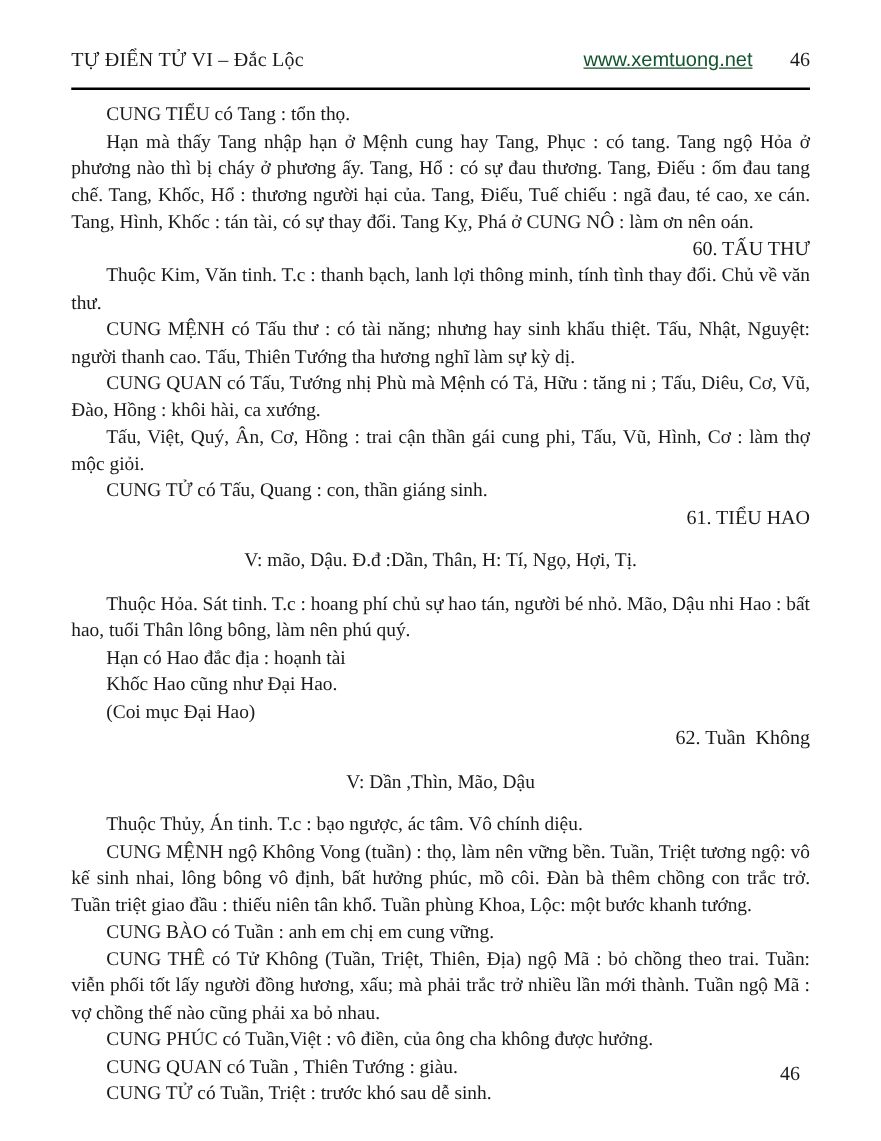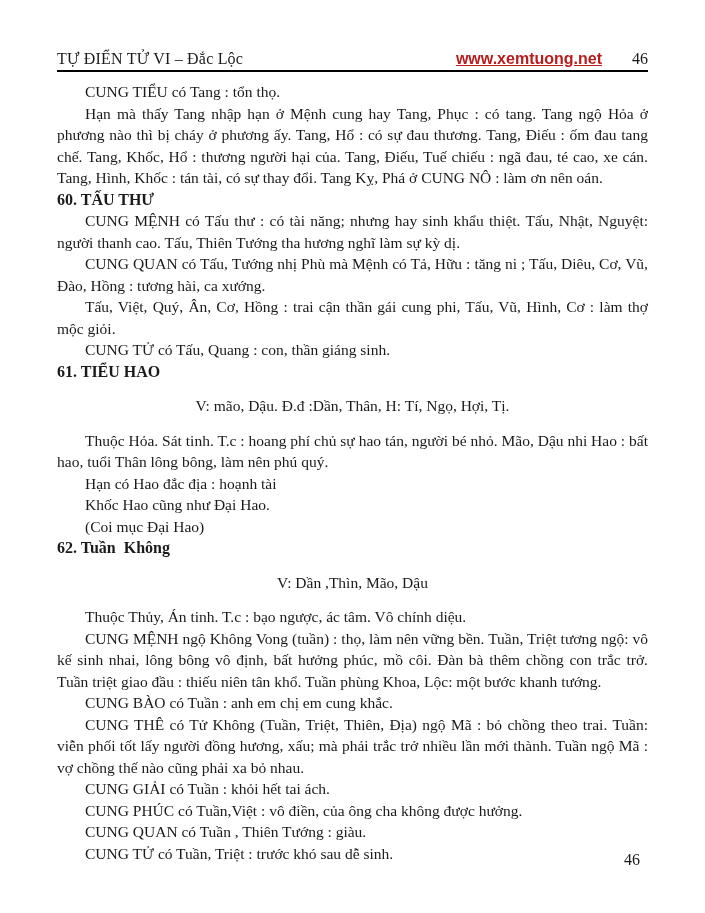--- a/index.html
+++ b/index.html
@@ -21,26 +21,25 @@
     display: flex;
     justify-content: space-between;
     align-items: baseline;
     font-size: 16px;
     gap: 44px;
   }
   .header-title { letter-spacing: 0.2px; }
   .header-right { display: flex; align-items: baseline; gap: 30px; }
   .header-url {
     font-family: "Liberation Sans", sans-serif;
-    font-weight: bold;
-    color: #b91c1c;
+    font-weight: normal;
+    color: #14532d;
     text-decoration: underline;
     font-size: 16px;
     cursor: pointer;
-    margin-top: 10px;
   }
   .header-pagenum { font-size: 16px; }
   .header-rule {
     position: absolute;
     top: 70px;
     left: 57px;
     width: 591px;
     border-top: 2px solid #000;
   }
   .body-text {
@@ -48,22 +47,22 @@
     top: 81px;
     left: 57px;
     width: 591px;
     font-size: 15.5px;
     line-height: 21.5px;
     text-align: justify;
   }
   .para { margin: 0; text-indent: 28px; }
   .heading {
     margin: 0;
-    font-weight: bold;
-    text-align: left;
+    font-weight: normal;
+    text-align: right;
     text-indent: 0;
     white-space: pre-wrap;
     font-size: 16px;
   }
   .centerline { margin: 13px; text-align: center; text-indent: 0; }
   .footer-pagenum {
     position: absolute;
     top: 851px;
     right: 65px;
     font-size: 16px;
@@ -81,37 +80,37 @@
       <span class="header-pagenum">46</span>
     </span>
   </div>
 
   <div class="header-rule"></div>
 
   <div class="body-text">
     <p class="para">CUNG TIỂU có Tang : tổn thọ.</p>
     <p class="para">Hạn mà thấy Tang nhập hạn ở Mệnh cung hay Tang, Phục : có tang. Tang ngộ Hỏa ở phương nào thì bị cháy ở phương ấy. Tang, Hổ : có sự đau thương. Tang, Điếu : ốm đau tang chế. Tang, Khốc, Hổ : thương người hại của. Tang, Điếu, Tuế chiếu : ngã đau, té cao, xe cán. Tang, Hình, Khốc : tán tài, có sự thay đổi. Tang Kỵ, Phá ở CUNG NÔ : làm ơn nên oán.</p>
     <div class="heading">60. TẤU THƯ</div>
+    <p class="para">Thuộc Kim, Văn tinh. T.c : thanh bạch, lanh lợi thông minh, tính tình thay đổi. Chủ về văn thư.</p>
     <p class="para">CUNG MỆNH có Tấu thư : có tài năng; nhưng hay sinh khẩu thiệt. Tấu, Nhật, Nguyệt: người thanh cao. Tấu, Thiên Tướng tha hương nghĩ làm sự kỳ dị.</p>
-    <p class="para">CUNG QUAN có Tấu, Tướng nhị Phù mà Mệnh có Tả, Hữu : tăng ni ; Tấu, Diêu, Cơ, Vũ, Đào, Hồng : tương hài, ca xướng.</p>
+    <p class="para">CUNG QUAN có Tấu, Tướng nhị Phù mà Mệnh có Tả, Hữu : tăng ni ; Tấu, Diêu, Cơ, Vũ, Đào, Hồng : khôi hài, ca xướng.</p>
     <p class="para">Tấu, Việt, Quý, Ân, Cơ, Hồng : trai cận thần gái cung phi, Tấu, Vũ, Hình, Cơ : làm thợ mộc giỏi.</p>
     <p class="para">CUNG TỬ có Tấu, Quang : con, thần giáng sinh.</p>
     <div class="heading">61. TIỂU HAO</div>
     <div class="centerline">V: mão, Dậu. Đ.đ :Dần, Thân, H: Tí, Ngọ, Hợi, Tị.</div>
     <p class="para">Thuộc Hỏa. Sát tinh. T.c : hoang phí chủ sự hao tán, người bé nhỏ. Mão, Dậu nhi Hao : bất hao, tuổi Thân lông bông, làm nên phú quý.</p>
     <p class="para">Hạn có Hao đắc địa : hoạnh tài</p>
     <p class="para">Khốc Hao cũng như Đại Hao.</p>
     <p class="para">(Coi mục Đại Hao)</p>
     <div class="heading">62. Tuần  Không</div>
     <div class="centerline">V: Dần ,Thìn, Mão, Dậu</div>
     <p class="para">Thuộc Thủy, Án tinh. T.c : bạo ngược, ác tâm. Vô chính diệu.</p>
     <p class="para">CUNG MỆNH ngộ Không Vong (tuần) : thọ, làm nên vững bền. Tuần, Triệt tương ngộ: vô kế sinh nhai, lông bông vô định, bất hưởng phúc, mồ côi. Đàn bà thêm chồng con trắc trở. Tuần triệt giao đầu : thiếu niên tân khổ. Tuần phùng Khoa, Lộc: một bước khanh tướng.</p>
-    <p class="para">CUNG BÀO có Tuần : anh em chị em cung khắc.</p>
+    <p class="para">CUNG BÀO có Tuần : anh em chị em cung vững.</p>
     <p class="para">CUNG THÊ có Tử Không (Tuần, Triệt, Thiên, Địa) ngộ Mã : bỏ chồng theo trai. Tuần: viễn phối tốt lấy người đồng hương, xấu; mà phải trắc trở nhiều lần mới thành. Tuần ngộ Mã : vợ chồng thế nào cũng phải xa bỏ nhau.</p>
-    <p class="para">CUNG GIẢI có Tuần : khỏi hết tai ách.</p>
     <p class="para">CUNG PHÚC có Tuần,Việt : vô điền, của ông cha không được hưởng.</p>
     <p class="para">CUNG QUAN có Tuần , Thiên Tướng : giàu.</p>
     <p class="para">CUNG TỬ có Tuần, Triệt : trước khó sau dễ sinh.</p>
 
   </div>
 
   <div class="footer-pagenum">46</div>
 
 </div>
 

